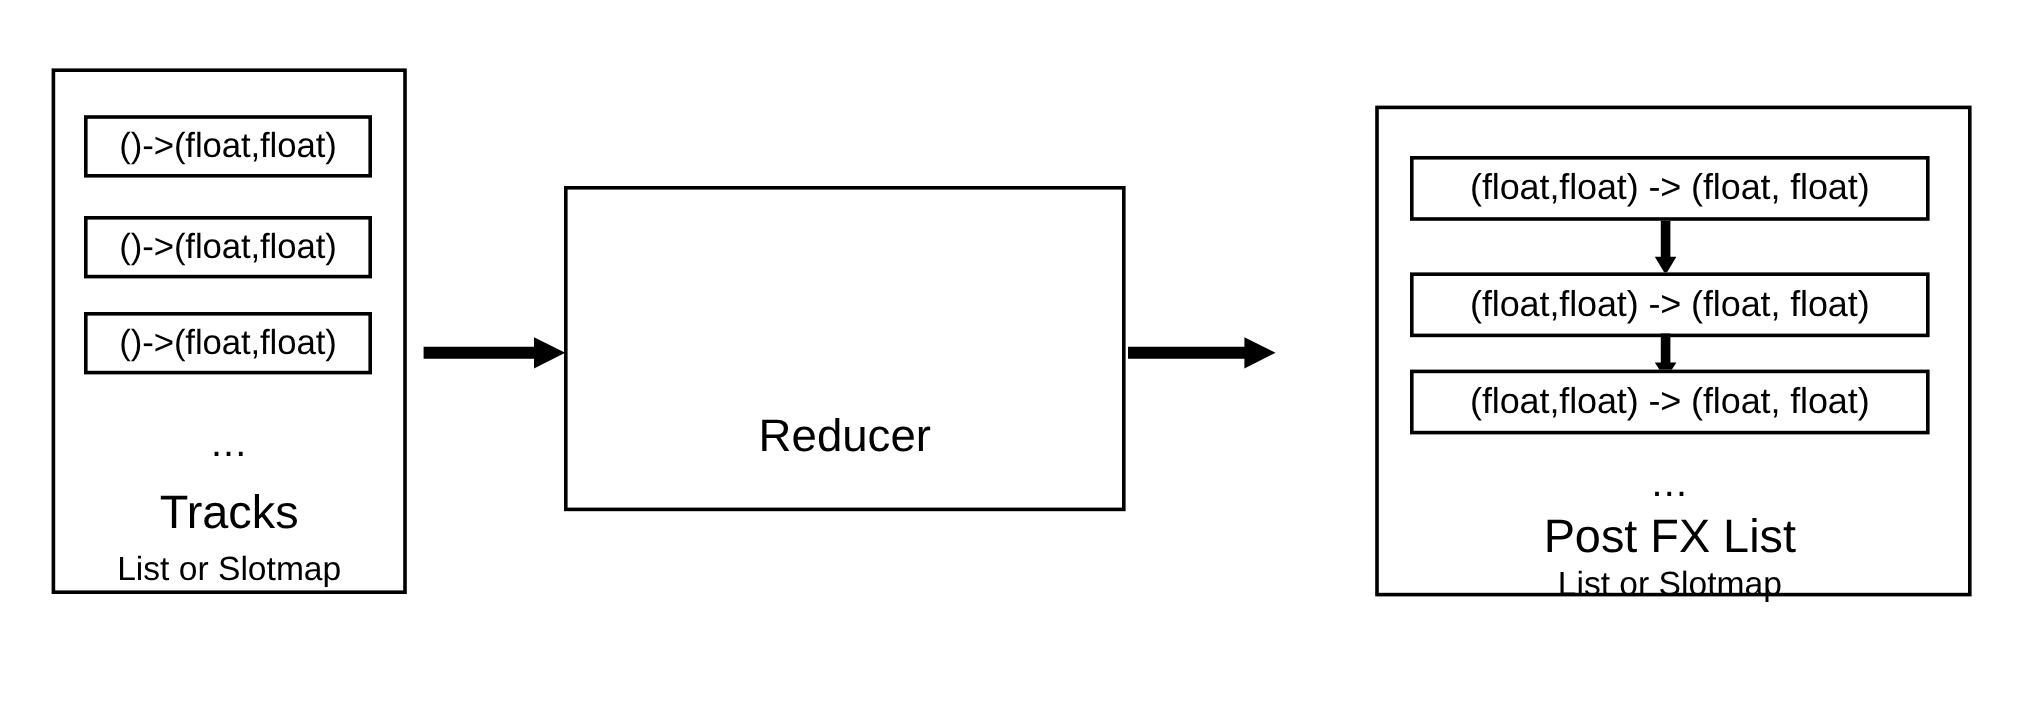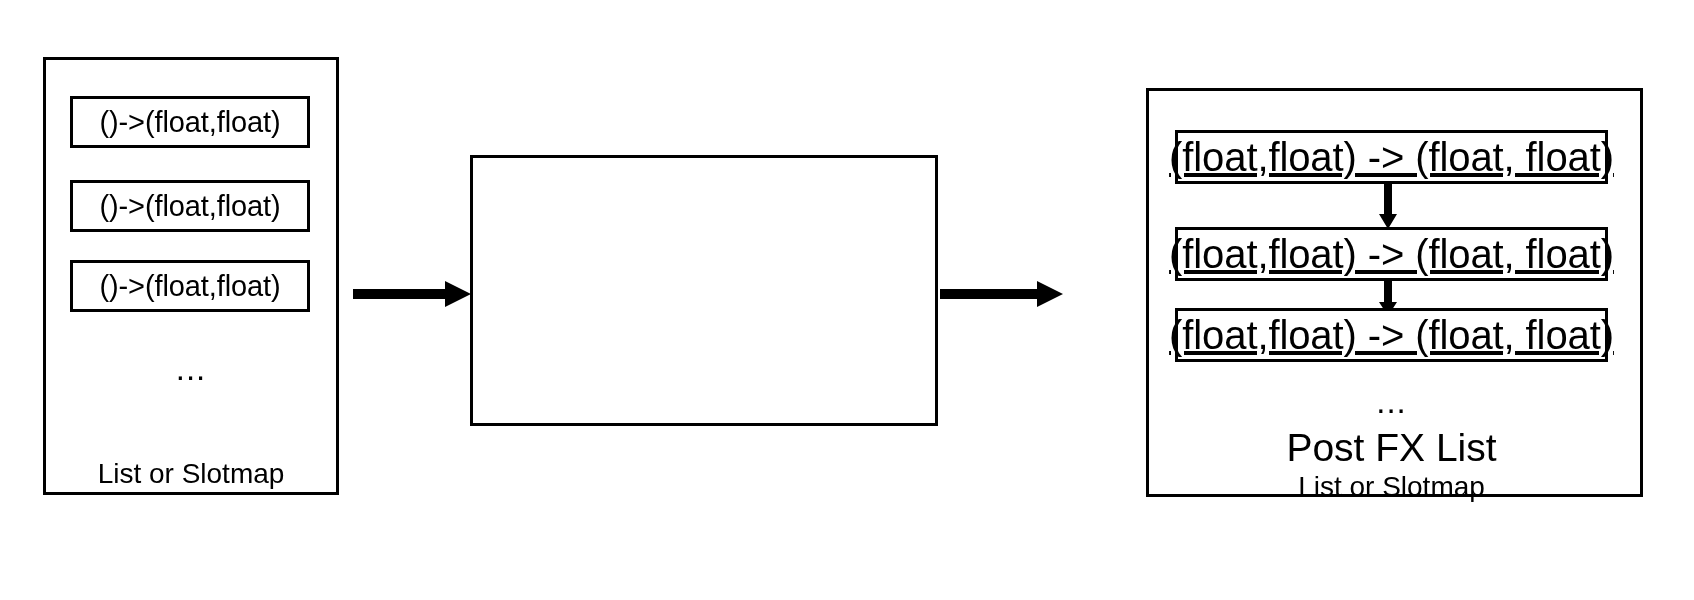--- a/index.html
+++ b/index.html
@@ -36,22 +36,21 @@
     background: #ffffff;
     display: flex;
     align-items: center;
     justify-content: center;
     font-size: 29px;
     line-height: 1;
     white-space: nowrap;
     letter-spacing: -0.1px;
   }
   .sig-box.wide {
-    font-size: 40px;
-    text-decoration: underline;
+    font-size: 30px;
   }
 
   
   .ftext {
     position: absolute;
     white-space: nowrap;
     line-height: 1;
   }
   .ellipsis {
     font-size: 33px;
@@ -105,33 +104,35 @@
   <div class="sig-box" style="left:70px; top:180px; width:240px; height:52px;">
     <span>()-&gt;(float,float)</span>
   </div>
 
   <div class="sig-box" style="left:70px; top:260px; width:240px; height:52px;">
     <span>()-&gt;(float,float)</span>
   </div>
 
   <div class="ftext ellipsis" style="left:0px; top:352px; width:382px; text-align:center;">...</div>
 
+  <div class="ftext title-lg" style="left:0px; top:408px; width:382px; text-align:center;">Tracks</div>
 
   <div class="ftext title-sm" style="left:0px; top:460px; width:382px; text-align:center;">List or Slotmap</div>
 
   <div class="h-arrow" style="left:353px; top:278px; width:118px;">
     <svg width="118" height="32" viewBox="0 0 118 32">
       <path d="M0 11 L92 11 L92 3 L118 16 L92 29 L92 21 L0 21 Z" fill="#000000"></path>
     </svg>
   </div>
 
   <div class="outer-box" style="left:470px; top:155px; width:468px; height:271px;">
   </div>
 
 
+  <div class="ftext reducer-name" style="left:470px; top:345px; width:468px; text-align:center;">Reducer</div>
 
   <div class="h-arrow" style="left:940px; top:278px; width:123px;">
     <svg width="123" height="32" viewBox="0 0 123 32">
       <path d="M0 11 L97 11 L97 3 L123 16 L97 29 L97 21 L0 21 Z" fill="#000000"></path>
     </svg>
   </div>
 
   <div class="outer-box" style="left:1146px; top:88px; width:497px; height:409px;">
   </div>
 

